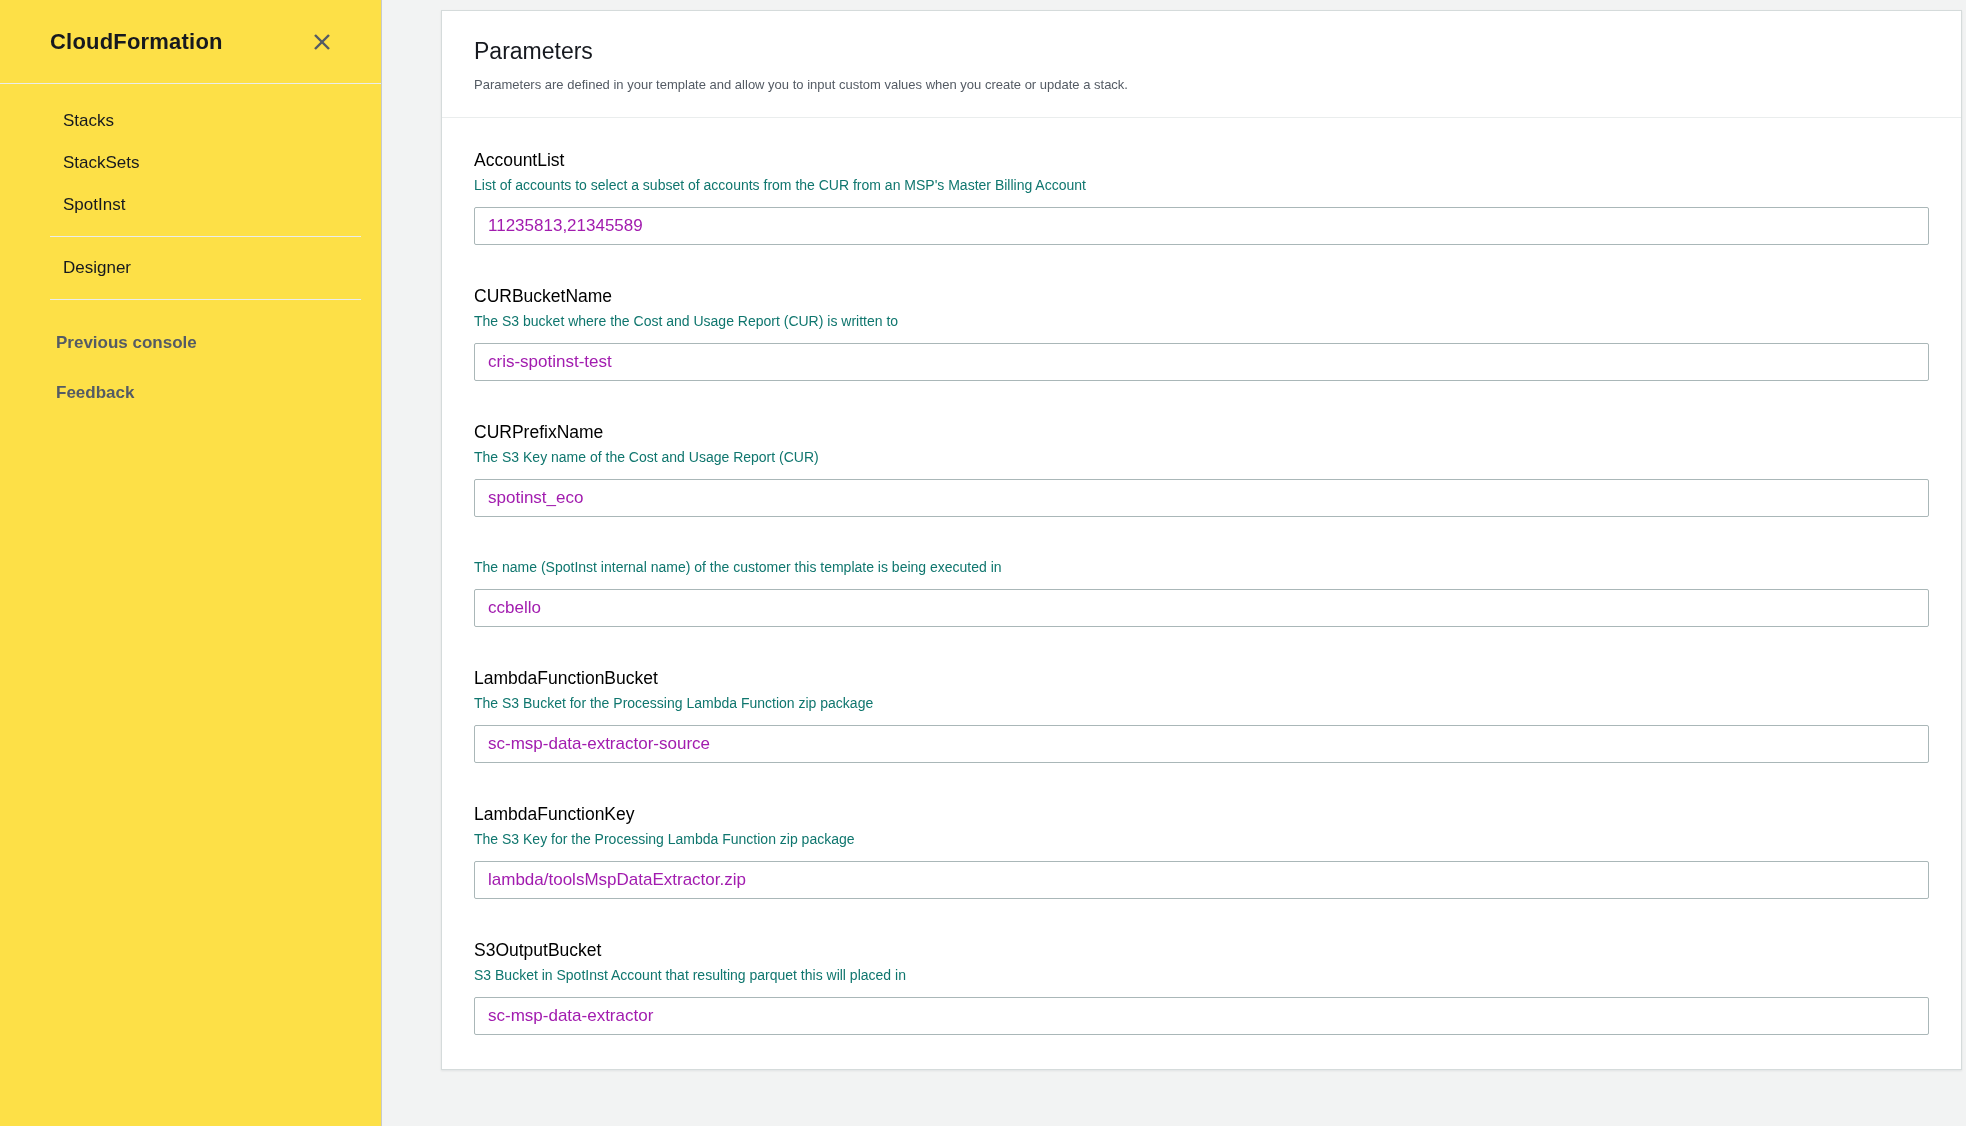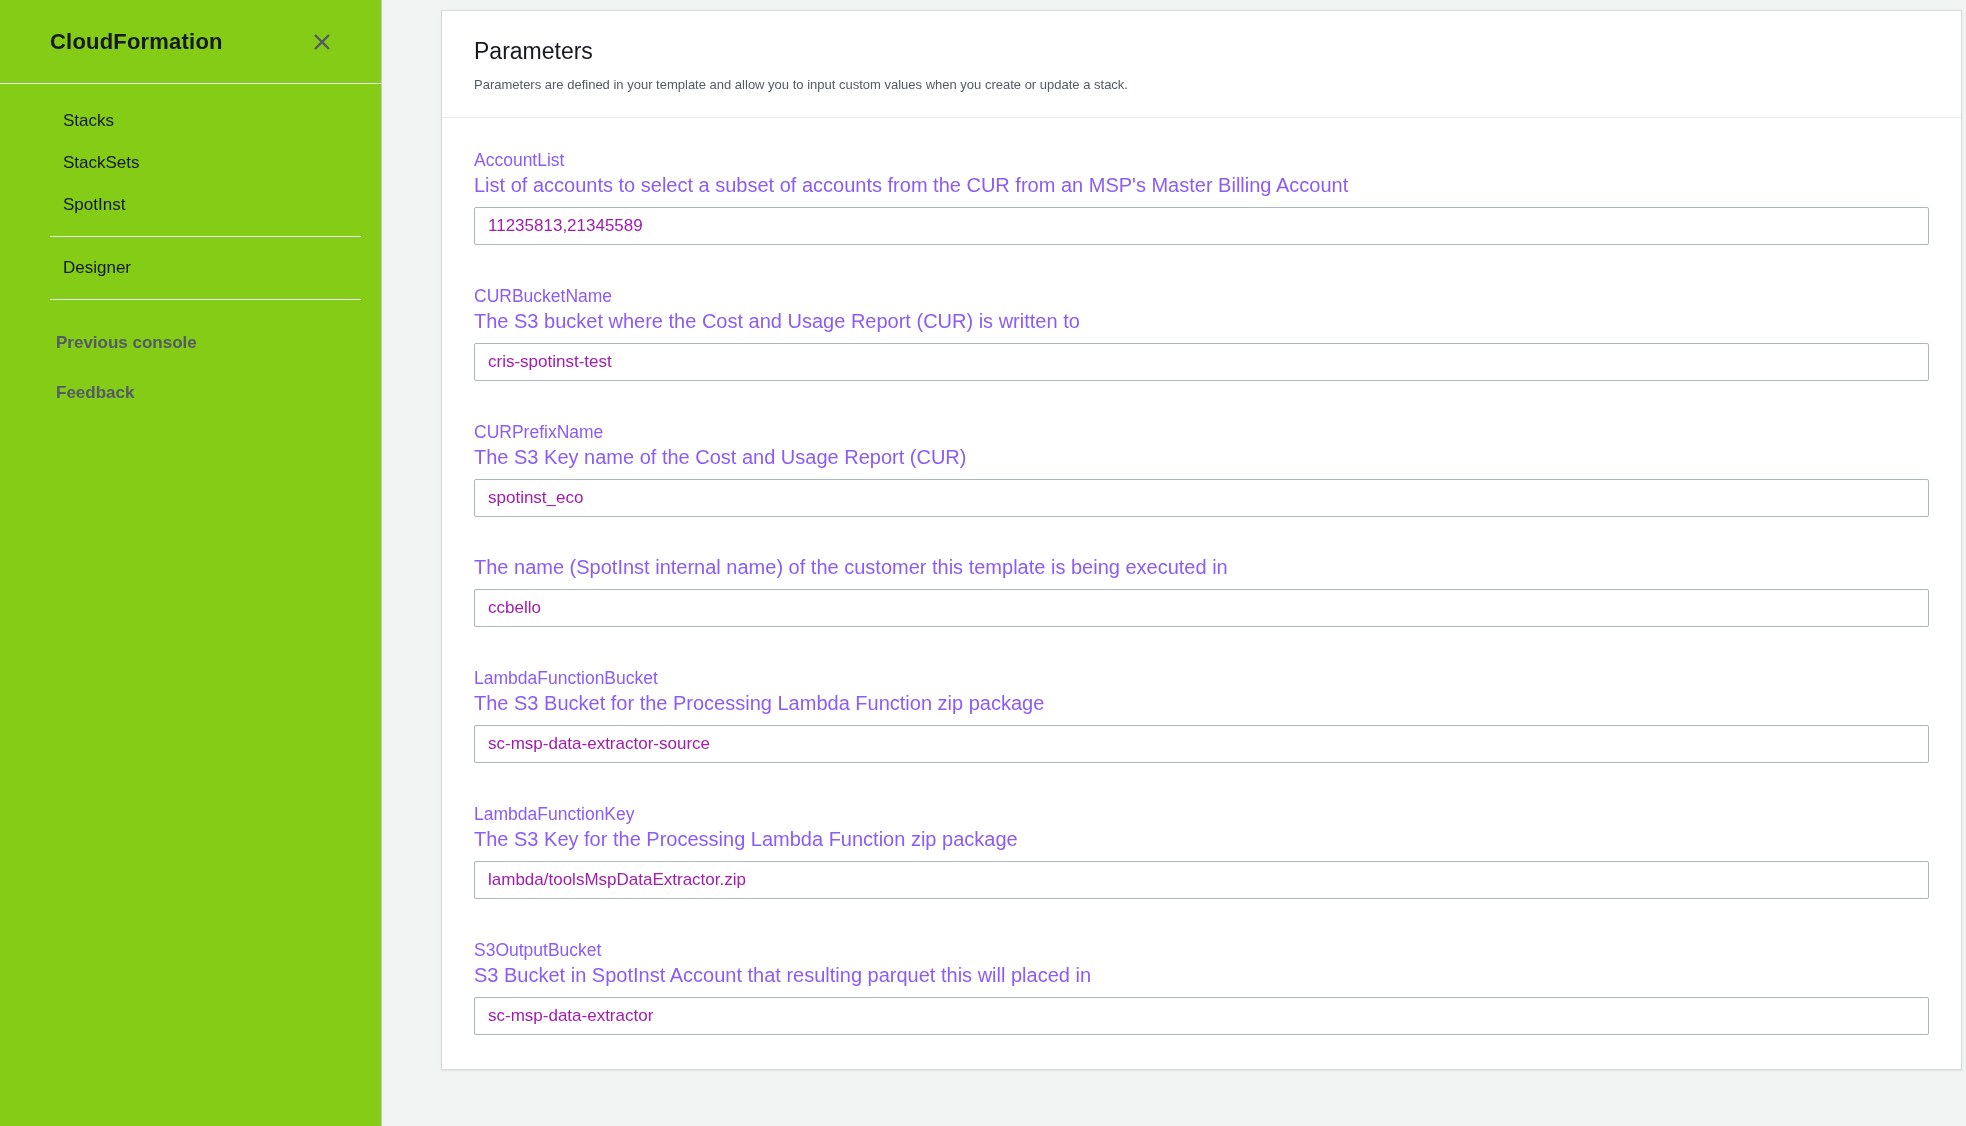--- a/index.html
+++ b/index.html
@@ -9,21 +9,21 @@
     overflow: hidden;
     background: #f2f3f3;
     font-family: "Liberation Sans", sans-serif;
     color: #16191f;
   }
   .app { display: flex; width: 1966px; height: 1126px; }
 
   
   .sidebar {
     width: 382px; min-width: 382px;
-    background: #84cc16;
+    background: #fde047;
     border-right: 1px solid #c6cacc;
     display: flex; flex-direction: column;
   }
   .sidebar-header {
     height: 84px;
     display: flex; align-items: center; justify-content: space-between;
     padding: 0 44px 0 50px;
     border-bottom: 1px solid #eaeded;
   }
   .sidebar-title {
@@ -76,25 +76,25 @@
   .card-desc {
     margin: 0;
     font-size: 13px; color: #545b64; line-height: 22px;
   }
   .card-body { padding: 30px 32px 34px 32px; }
 
   .param-field { margin-bottom: 39px; }
   .param-field:last-child { margin-bottom: 0; }
   .param-label {
     display: block;
-    font-size: 17.5px; line-height: 24px; color: #8b5cf6;
+    font-size: 17.5px; line-height: 24px; color: #000000;
   }
   .param-desc {
     margin: 2px 0 0 0;
-    font-size: 20px; line-height: 22px; color: #8b5cf6;
+    font-size: 14px; line-height: 22px; color: #0f766e;
   }
   .param-input {
     display: block;
     width: 100%;
     margin-top: 11px;
     height: 38px;
     padding: 0 13px;
     font-family: "Liberation Sans", sans-serif;
     font-size: 17px; color: #a21caf;
     background: #ffffff;

